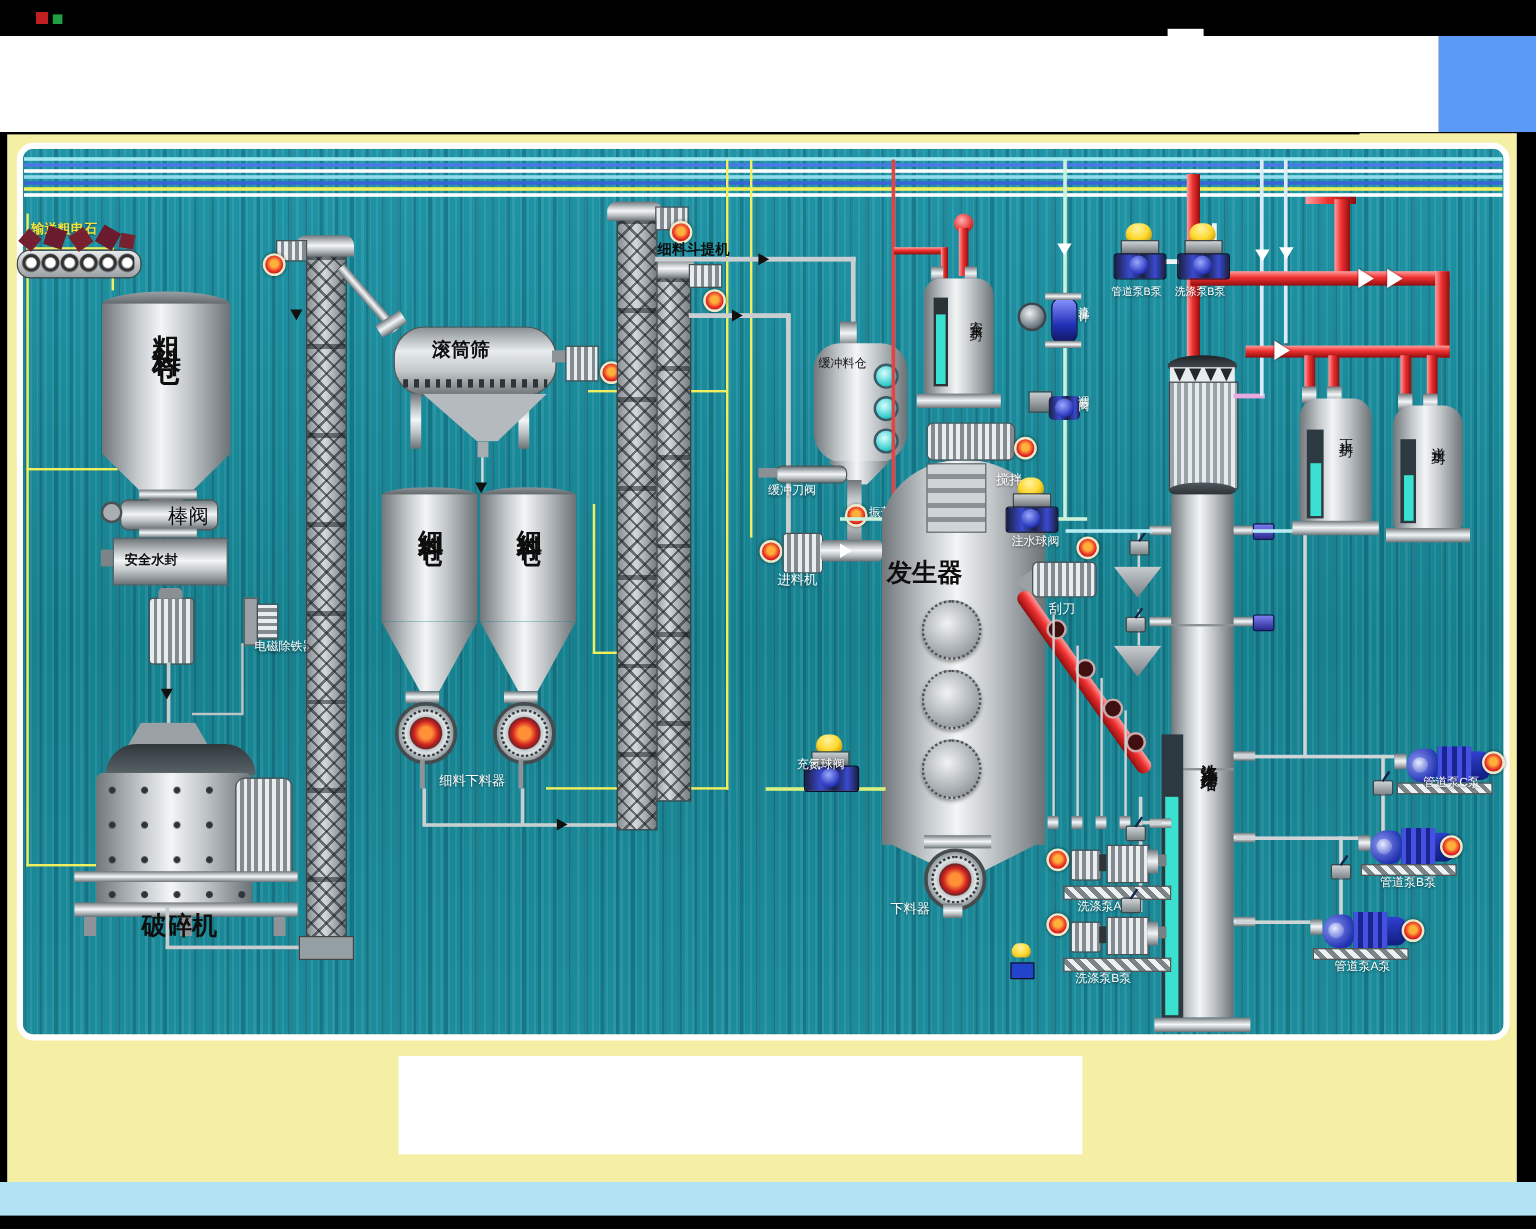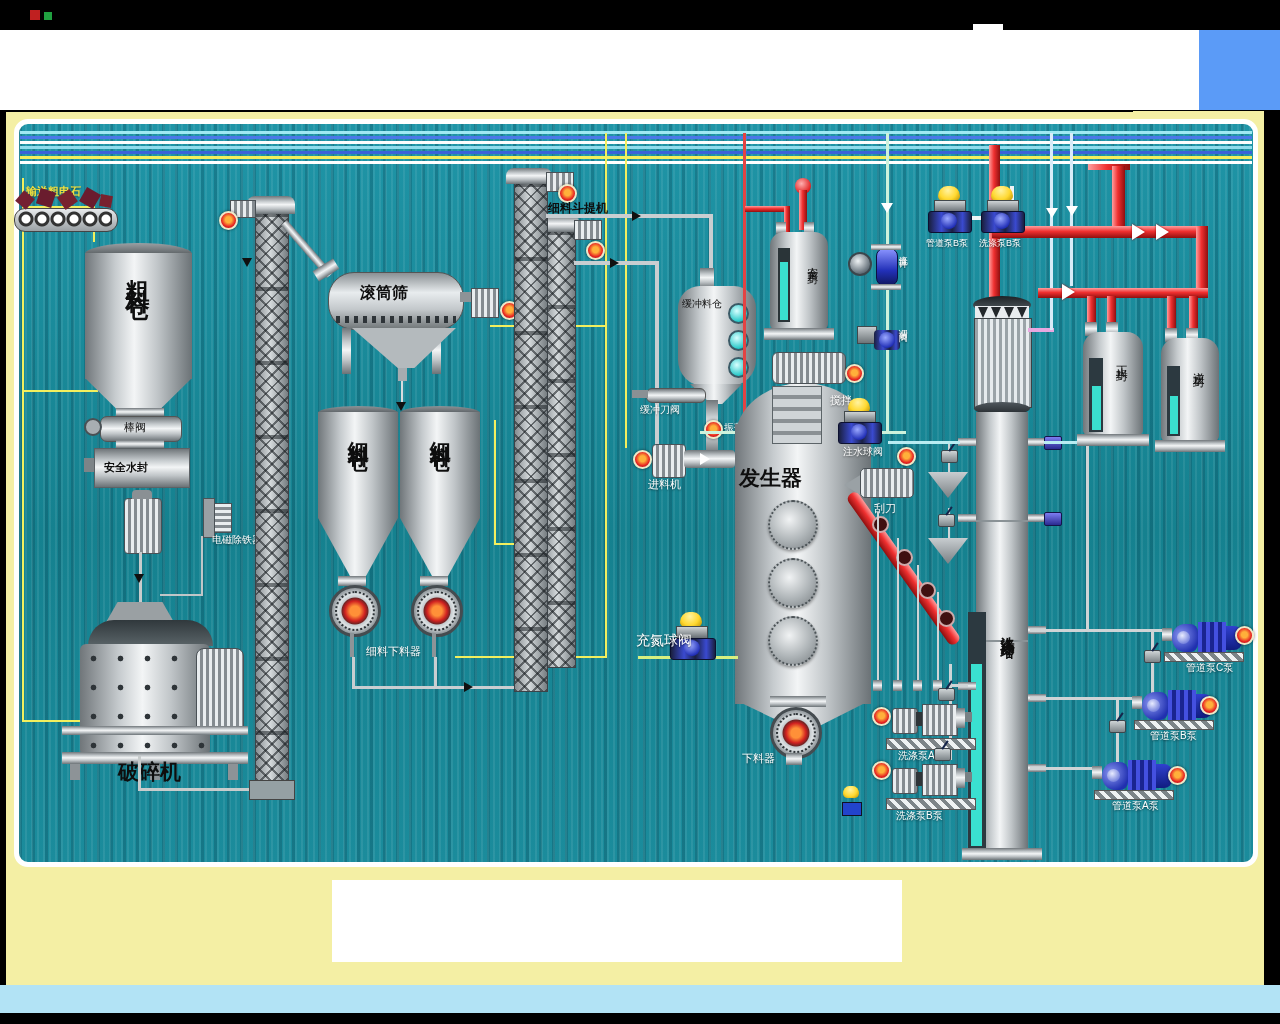--- a/index.html
+++ b/index.html
@@ -96,21 +96,21 @@
   <div class="P" style="left:100px;top:195px;width:12px;height:12px;background:#78222f;transform:rotate(10deg)"></div>
 
   <div class="P" style="left:85px;top:243px;width:107px;height:22px;border-radius:50%;background:linear-gradient(180deg,#9aa0a4,#23282b)"></div>
   <div class="P silver" style="left:85px;top:253px;width:107px;height:126px"></div>
   <div class="P silver" style="left:85px;top:378px;width:107px;height:40px;clip-path:polygon(0 0,100% 0,62% 100%,38% 100%)"></div>
   <div class="lbl lbk vt" style="left:124px;top:260px;height:122px;font-size:24px;font-weight:bold;letter-spacing:9px">粗料仓</div>
 
   <div class="P silverv" style="left:116px;top:408px;width:48px;height:8px"></div>
   <div class="P silverv" style="left:100px;top:416px;width:80px;height:24px;border-radius:7px;border:1px solid #555"></div>
   <div class="P" style="left:84px;top:418px;width:14px;height:14px;border-radius:50%;background:#a8aeb2;border:2px solid #4a5054"></div>
-  <div class="lbl lbk" style="left:124px;top:421px;font-size:11px">棒阀</div>
+  <div class="lbl lbk" style="left:140px;top:421px;font-size:17px">棒阀</div>
   <div class="P silverv" style="left:116px;top:440px;width:48px;height:8px"></div>
 
   <div class="P silverv" style="left:94px;top:448px;width:94px;height:38px;border:1px solid #5c6266"></div>
   <div class="P" style="left:84px;top:458px;width:10px;height:14px;background:#7d8488"></div>
   <div class="lbl lbk" style="left:104px;top:461px;font-size:11px;font-weight:bold">安全水封</div>
   <div class="P ribh" style="left:124px;top:498px;width:36px;height:54px;border-radius:4px"></div>
   <div class="P" style="left:132px;top:490px;width:20px;height:9px;background:#8a9094;border-radius:4px 4px 0 0"></div>
   <div class="P" style="left:139px;top:552px;width:3px;height:56px;background:#c8cccc"></div>
   <div class="P arD" style="left:134px;top:574px"></div>
 
@@ -256,21 +256,21 @@
   <div class="bvact" style="left:844px;top:411px;width:30px"></div>
   <div class="bvbody" style="left:838px;top:422px;width:42px"></div>
   <div class="bvball" style="left:851px;top:424px"></div>
   <div class="lbl" style="left:843px;top:446px;font-size:10px">注水球阀</div>
 
   <div class="P" style="left:638px;top:656px;width:100px;height:3px;background:#d8f080"></div>
   <div class="bvcap" style="left:680px;top:612px"></div>
   <div class="bvact" style="left:676px;top:626px;width:30px"></div>
   <div class="bvbody" style="left:670px;top:638px;width:44px"></div>
   <div class="bvball" style="left:684px;top:640px"></div>
-  <div class="lbl" style="left:636px;top:632px;font-size:14px">充氮球阀</div>
+  <div class="lbl" style="left:664px;top:632px;font-size:10px">充氮球阀</div>
 
   <div class="P silverv" style="left:770px;top:696px;width:56px;height:11px"></div>
   <div class="rf" style="left:770px;top:707px"></div>
   <div class="P silverv" style="left:786px;top:753px;width:16px;height:12px"></div>
   <div class="lbl" style="left:742px;top:752px;font-size:11px">下料器</div>
 
   <div class="lamp" style="left:897px;top:447px"></div>
   <div class="P" style="left:844px;top:474px;width:18px;height:22px;background:#9aa1a5;clip-path:polygon(100% 0,100% 100%,0 50%)"></div>
   <div class="P ribh" able="false" style="left:860px;top:468px;width:52px;height:28px;border-radius:5px"></div>
   <div class="lbl" style="left:874px;top:502px;font-size:11px">刮刀</div>
@@ -408,21 +408,21 @@
   <div class="lever" style="left:1109px;top:720px"></div>
 
   <div class="P" style="left:1172px;top:618px;width:70px;height:36px">
     <div class="P" style="left:0;top:6px;width:26px;height:28px;border-radius:50% 8px 8px 50%;background:radial-gradient(circle at 35% 40%,#8a97f2,#2030b0 75%)"></div>
     <div class="P" style="left:5px;top:13px;width:13px;height:13px;border-radius:50%;background:radial-gradient(circle at 40% 35%,#e8ecff,#4a5ad0)"></div>
     <div class="P" style="left:26px;top:4px;width:28px;height:30px;background:repeating-linear-gradient(90deg,#4450e0 0 4px,#1a2490 4px 8px)"></div>
     <div class="P" style="left:54px;top:8px;width:16px;height:24px;background:linear-gradient(180deg,#3040d0,#101c80);border-radius:0 8px 8px 0"></div>
   </div>
   <div class="P silverv" style="left:1162px;top:628px;width:10px;height:13px"></div>
   <div class="P hatch" style="left:1164px;top:652px;width:78px;height:8px"></div>
-  <div class="lbl" style="left:1186px;top:662px;font-size:10px">管道泵C泵</div>
+  <div class="lbl" style="left:1186px;top:647px;font-size:10px">管道泵C泵</div>
   <div class="lamp" style="left:1235px;top:626px"></div>
 
   <div class="P" style="left:1142px;top:686px;width:70px;height:36px">
     <div class="P" style="left:0;top:6px;width:26px;height:28px;border-radius:50% 8px 8px 50%;background:radial-gradient(circle at 35% 40%,#8a97f2,#2030b0 75%)"></div>
     <div class="P" style="left:5px;top:13px;width:13px;height:13px;border-radius:50%;background:radial-gradient(circle at 40% 35%,#e8ecff,#4a5ad0)"></div>
     <div class="P" style="left:26px;top:4px;width:28px;height:30px;background:repeating-linear-gradient(90deg,#4450e0 0 4px,#1a2490 4px 8px)"></div>
     <div class="P" style="left:54px;top:8px;width:16px;height:24px;background:linear-gradient(180deg,#3040d0,#101c80);border-radius:0 8px 8px 0"></div>
   </div>
   <div class="P silverv" style="left:1132px;top:696px;width:10px;height:13px"></div>
   <div class="P hatch" style="left:1134px;top:720px;width:78px;height:8px"></div>

